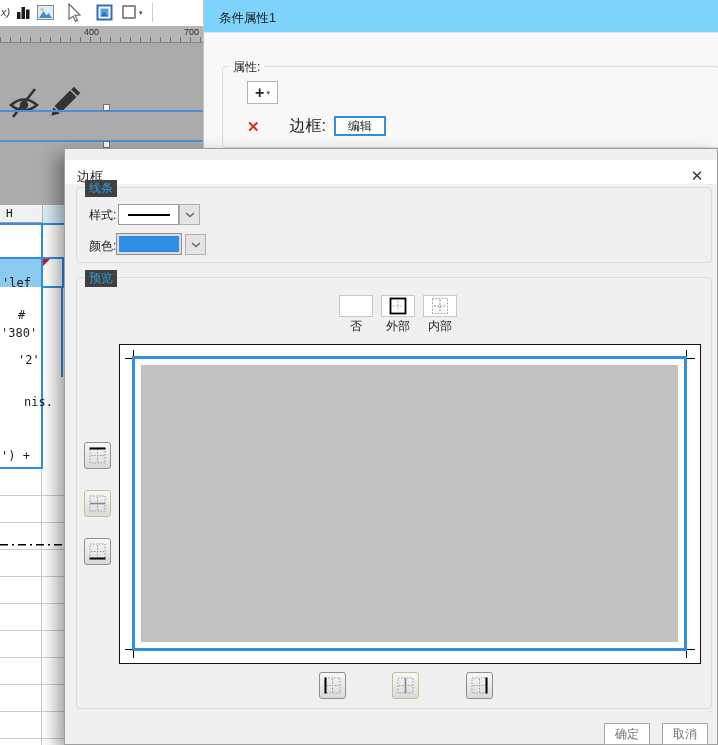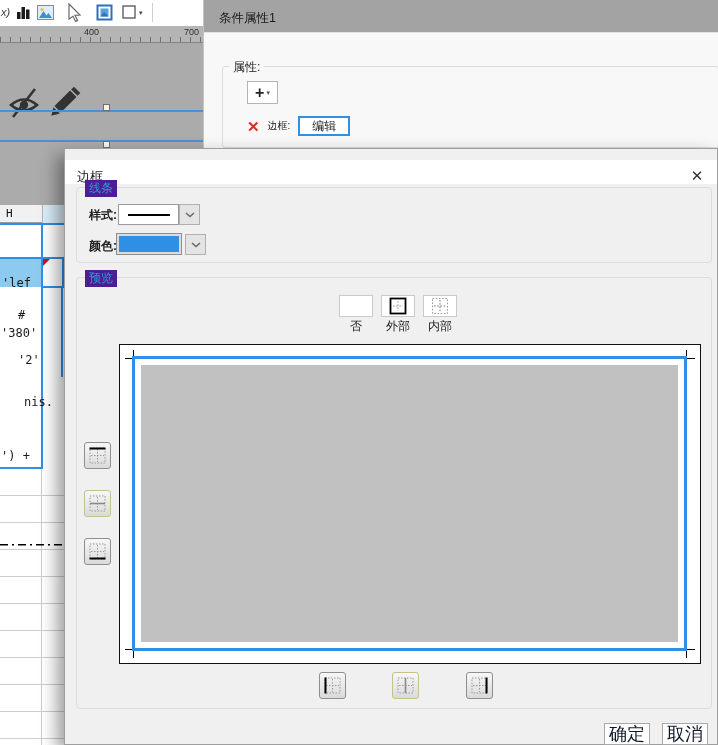--- a/index.html
+++ b/index.html
@@ -41,48 +41,48 @@
   .cell-text { position:absolute; font-size:12px; color:#1a1a1a; white-space:pre; }
   #grid { position:absolute; left:0; top:264px; width:64px; height:276px;
     background:repeating-linear-gradient(180deg, transparent 0 26px, #cdcdcd 26px 27px); }
   #grid .colsep { position:absolute; left:41px; top:0; width:1px; height:276px; background:#cdcdcd; }
   #page-break { position:absolute; left:0; top:339px; width:62px; height:2px;
     background:repeating-linear-gradient(90deg, #000 0 8px, transparent 8px 12px, #000 12px 14px, transparent 14px 18px);
     background-size:100% 1.5px; background-repeat:no-repeat; }
 
   
   #panel { left:203px; top:0; width:515px; height:148px; background:#f8f8f8; border-left:1px solid #c4c4c4; }
-  #panel-titlebar { position:absolute; left:0; top:0; width:100%; height:33px; background:#a3a3a3; border-bottom:1px solid #e3e3e3; }
+  #panel-titlebar { position:absolute; left:0; top:0; width:100%; height:33px; background:#7dd3fc; border-bottom:1px solid #e3e3e3; }
   #panel-title { position:absolute; left:15px; top:10px; font-size:12.5px; color:#1a1a1a; }
   #attr-fieldset { position:absolute; left:18px; top:66px; width:497px; height:82px; border:1px solid #dcdcdc; border-radius:3px; }
   #attr-legend { position:absolute; left:6px; top:-8px; background:#f8f8f8; padding:0 4px; font-size:12px; color:#222; }
   #add-btn { position:absolute; left:24px; top:14px; width:31px; height:23px; background:#fff; border:1px solid #b3b3b3;
     display:flex; align-items:center; justify-content:center; gap:2px; }
   #add-btn .plus { font-size:16px; font-weight:bold; color:#222; line-height:1; }
   #add-btn .arrow { font-size:7px; color:#555; }
   #attr-row { position:absolute; left:24px; top:48px; height:22px; display:flex; align-items:center; gap:8px; }
   #del-x { color:#d93025; font-size:15px; font-weight:bold; line-height:1; }
-  #border-label { font-size:10px; color:#222; }
+  #border-label { font-size:16px; color:#222;margin-left:22px; }
   #edit-btn { width:52px; height:20px; background:#fff; border:2px solid #2e8fe5; font-size:12px; color:#222;
     display:flex; align-items:center; justify-content:center; }
 
   
   #dialog { left:64px; top:148px; width:654px; height:597px; background:#f0f0f0; border:1px solid #9e9e9e;
     box-shadow:-7px 7px 16px rgba(0,0,0,0.38); }
   #dlg-titlebar { position:absolute; left:0; top:0; width:100%; height:24px; background:#fff;margin-top:11px; }
   #dlg-title { position:absolute; left:12px; top:8px; font-size:13px; color:#1a1a1a; }
   #dlg-close { position:absolute; right:10px; top:6px; width:20px; height:20px; font-size:15px; color:#333;
     display:flex; align-items:center; justify-content:center; cursor:default; }
 
   .fieldset { position:absolute; border:1px solid #dcdcdc; border-radius:4px; }
-  .legend { position:absolute; left:8px; top:-8px; background:#4c1d95; padding:0 4px; font-size:12px; color:#2b9cd8; }
+  .legend { position:absolute; left:8px; top:-8px; background:#404040; padding:0 4px; font-size:12px; color:#2b9cd8; }
   #fs-line { left:11px; top:38px; width:636px; height:76px; }
   #fs-preview { left:11px; top:128px; width:636px; height:432px; }
 
-  .form-label { position:absolute; font-size:12px; color:#222;font-weight:bold; }
+  .form-label { position:absolute; font-size:12px; color:#222; }
   #style-combo { position:absolute; left:53px; top:55px; width:61px; height:21px; background:#fff; border:1px solid #9b9b9b;
     display:flex; align-items:center; justify-content:center; }
   #style-combo .line-sample { width:42px; height:2px; background:#000; }
   .chev-btn { position:absolute; width:21px; height:21px; background:#e4e4e4; border:1px solid #b0b0b0;
     display:flex; align-items:center; justify-content:center; }
   #color-swatch-frame { position:absolute; left:51px; top:84px; width:66px; height:22px; border:1px solid #8f8f8f; background:#dcdcdc; padding:2px; }
   #color-swatch { width:100%; height:100%; background:#2e8fe5; }
 
   .preset-btn { position:absolute; top:146px; width:34px; height:22px; background:#fff; border:1px solid #c9c9c9;
     display:flex; align-items:center; justify-content:center; }
@@ -95,21 +95,21 @@
   .mark.bl { border-right:1.5px solid #000; border-top:1.5px solid #000; }
   .mark.br { border-left:1.5px solid #000; border-top:1.5px solid #000; }
   #preview-blue { position:absolute; left:12px; top:11px; width:555px; height:295px; border:3px solid #2e8fe5; }
   #preview-fill { position:absolute; left:21px; top:20px; width:537px; height:277px; background:#c1c1c1; }
 
   .edge-btn { position:absolute; width:27px; height:27px; border:1px solid #8f8f8f; border-radius:3px;
     background:linear-gradient(#f7f7f7, #dadada); display:flex; align-items:center; justify-content:center; }
   .edge-btn.mid { border-color:#c8c08a; }
 
   .dlg-action { position:absolute; top:574px; width:46px; height:22px; background:#fff; border:1px solid #a8a8a8;
-    font-size:18px; color:#0f172a; display:flex; align-items:center; justify-content:center; }
+    font-size:12px; color:#737373; display:flex; align-items:center; justify-content:center; }
 </style>
 </head>
 <body>
 
 <div class="abs" id="toolbar">
   <span class="abs" id="fx-partial">x)</span>
   <span class="tb-icon" style="left:15px">
     <svg width="16" height="16">
         <rect x="2" y="8" width="3.5" height="7" fill="#1a1a1a"></rect>
         <rect x="6.5" y="3" width="3.5" height="12" fill="#1a1a1a"></rect>

